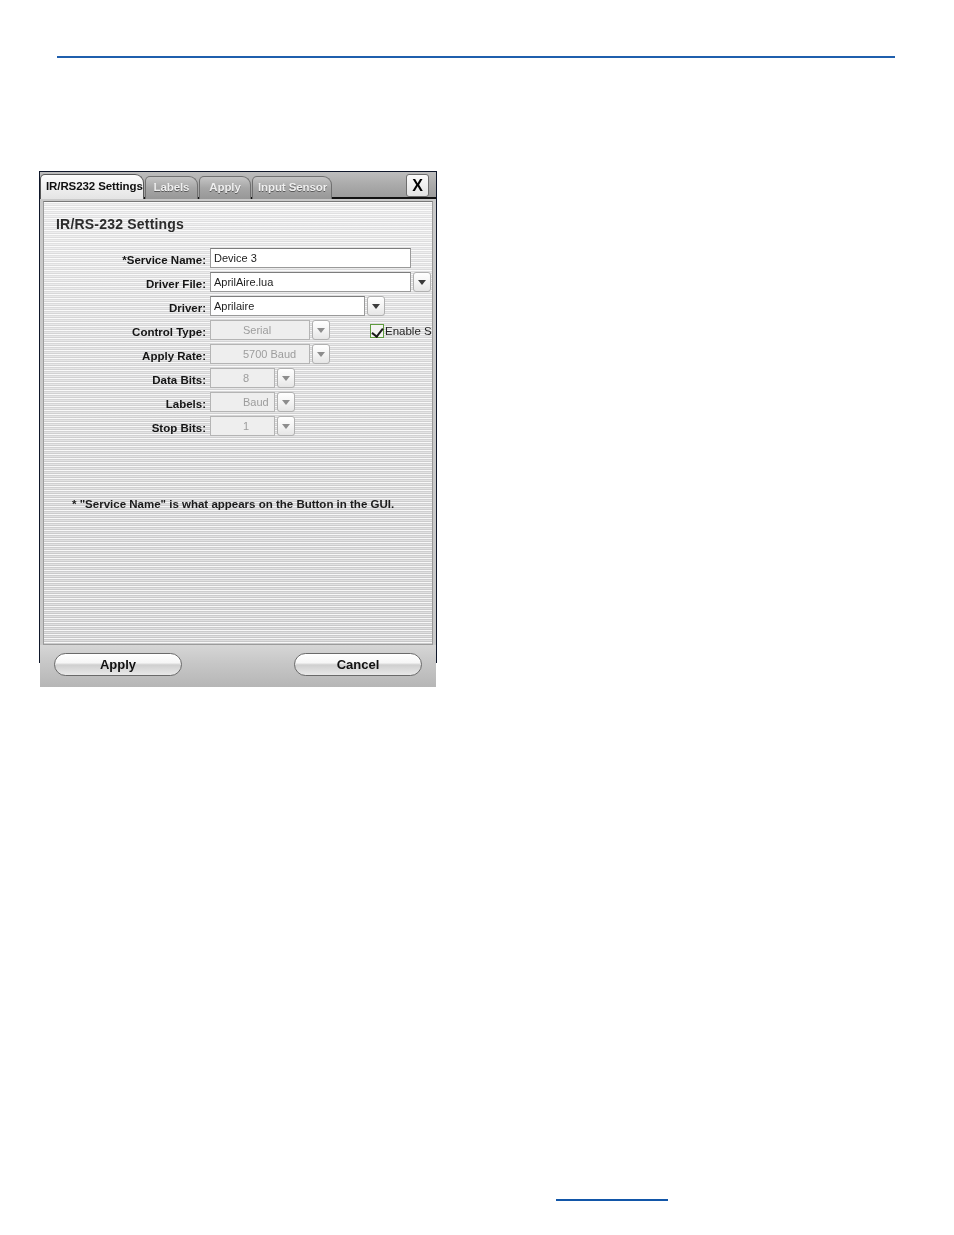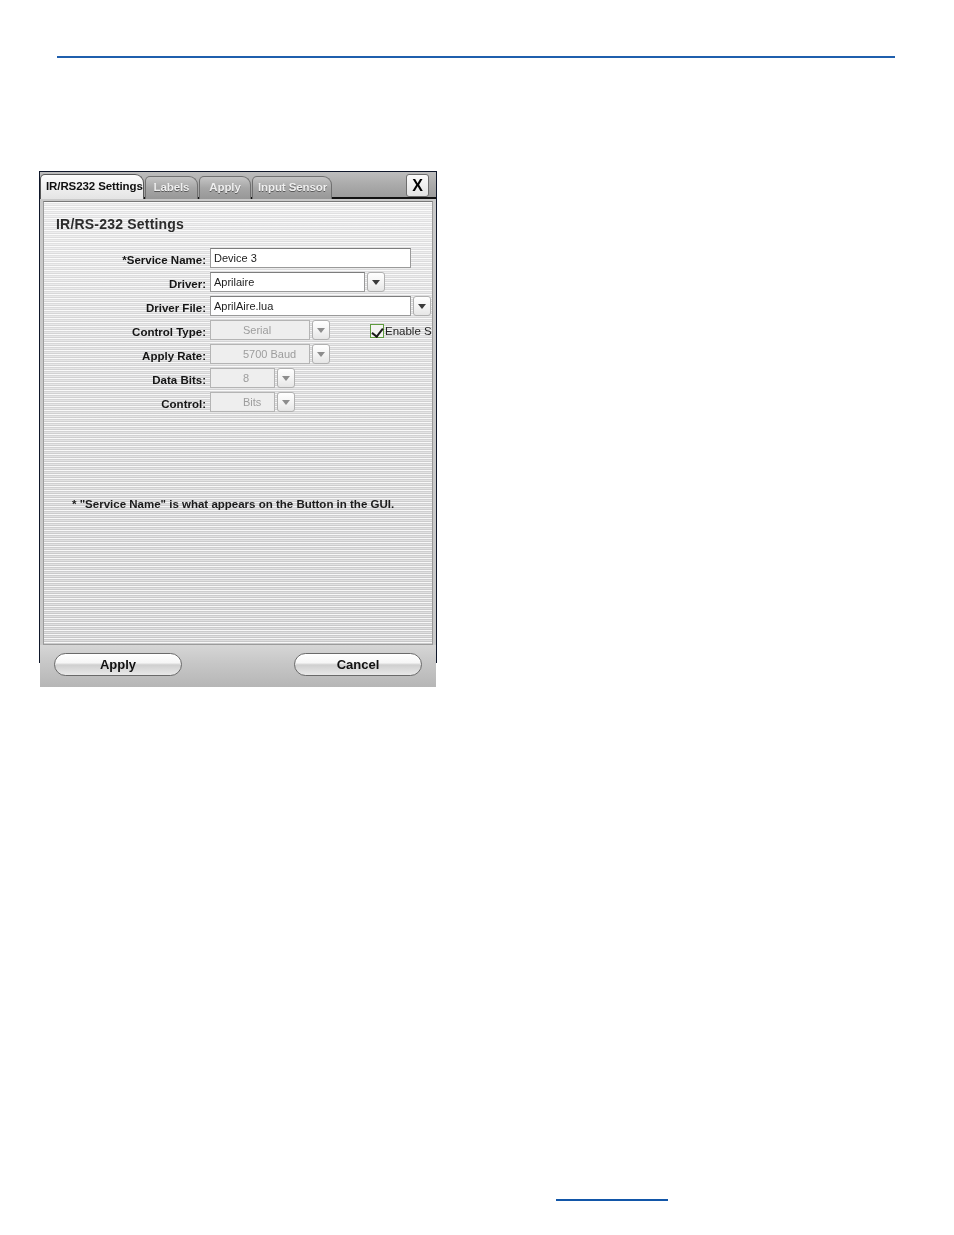--- a/index.html
+++ b/index.html
@@ -321,33 +321,33 @@
     <div class="form">
 
       <div class="row">
         <div class="row-label">*Service Name:</div>
         <div class="field-wrap">
           <div class="txt" style="width:201px">Device 3</div>
         </div>
       </div>
 
       <div class="row">
+        <div class="row-label">Driver File:</div>
+        <div class="field-wrap">
+          <span class="combo">
+            <span class="txt" style="width:201px">AprilAire.lua</span><span class="arrow-btn"></span>
+          </span>
+        </div>
+      </div>
+
+      <div class="row">
         <div class="row-label">Driver:</div>
         <div class="field-wrap">
           <span class="combo">
             <span class="txt" style="width:155px">Aprilaire</span><span class="arrow-btn"></span>
-          </span>
-        </div>
-      </div>
-
-      <div class="row">
-        <div class="row-label">Driver File:</div>
-        <div class="field-wrap">
-          <span class="combo">
-            <span class="txt" style="width:201px">AprilAire.lua</span><span class="arrow-btn"></span>
           </span>
         </div>
       </div>
 
       <div class="row">
         <div class="row-label">Control Type:</div>
         <div class="field-wrap">
           <span class="combo">
             <span class="txt disabled" style="width:100px">Serial</span><span class="arrow-btn disabled"></span>
           </span>
@@ -369,28 +369,36 @@
       <div class="row">
         <div class="row-label">Data Bits:</div>
         <div class="field-wrap">
           <span class="combo">
             <span class="txt disabled" style="width:65px">8</span><span class="arrow-btn disabled"></span>
           </span>
         </div>
       </div>
 
       <div class="row">
-        <div class="row-label">Control:</div>
-        <div class="field-wrap">
-          <span class="combo">
-            <span class="txt disabled" style="width:65px">Bits</span><span class="arrow-btn disabled"></span>
-          </span>
-        </div>
-      </div>
-
+        <div class="row-label">Labels:</div>
+        <div class="field-wrap">
+          <span class="combo">
+            <span class="txt disabled" style="width:65px">Baud</span><span class="arrow-btn disabled"></span>
+          </span>
+        </div>
+      </div>
+
+      <div class="row">
+        <div class="row-label">Stop Bits:</div>
+        <div class="field-wrap">
+          <span class="combo">
+            <span class="txt disabled" style="width:65px">1</span><span class="arrow-btn disabled"></span>
+          </span>
+        </div>
+      </div>
 
     </div>
 
     <div class="footnote">* "Service Name" is what appears on the Button in the GUI.</div>
   </div>
 
   <div class="buttonbar">
     <div class="pill apply">Apply</div>
     <div class="pill cancel">Cancel</div>
   </div>

